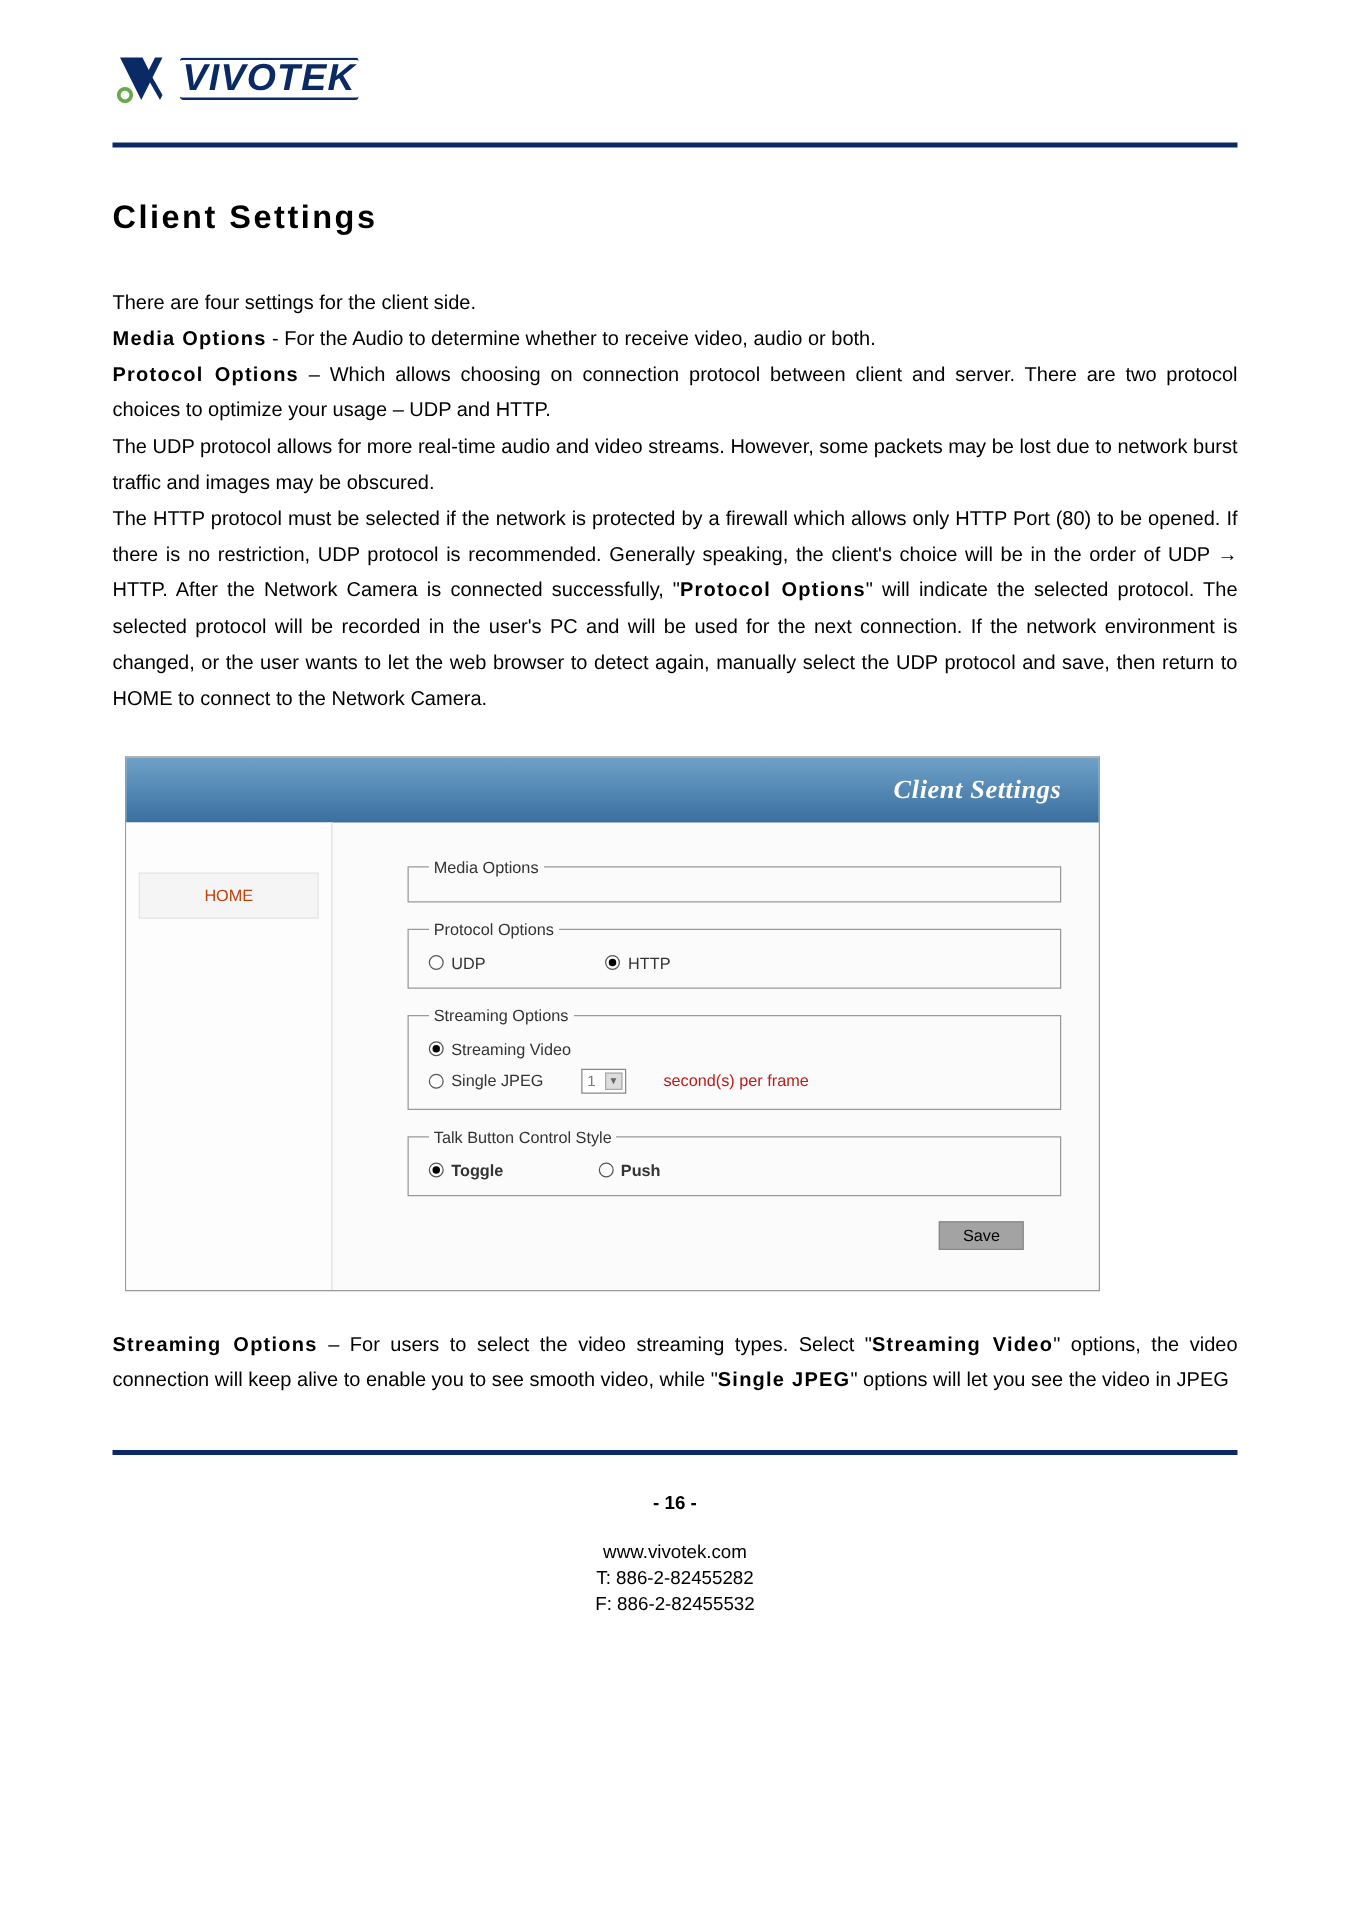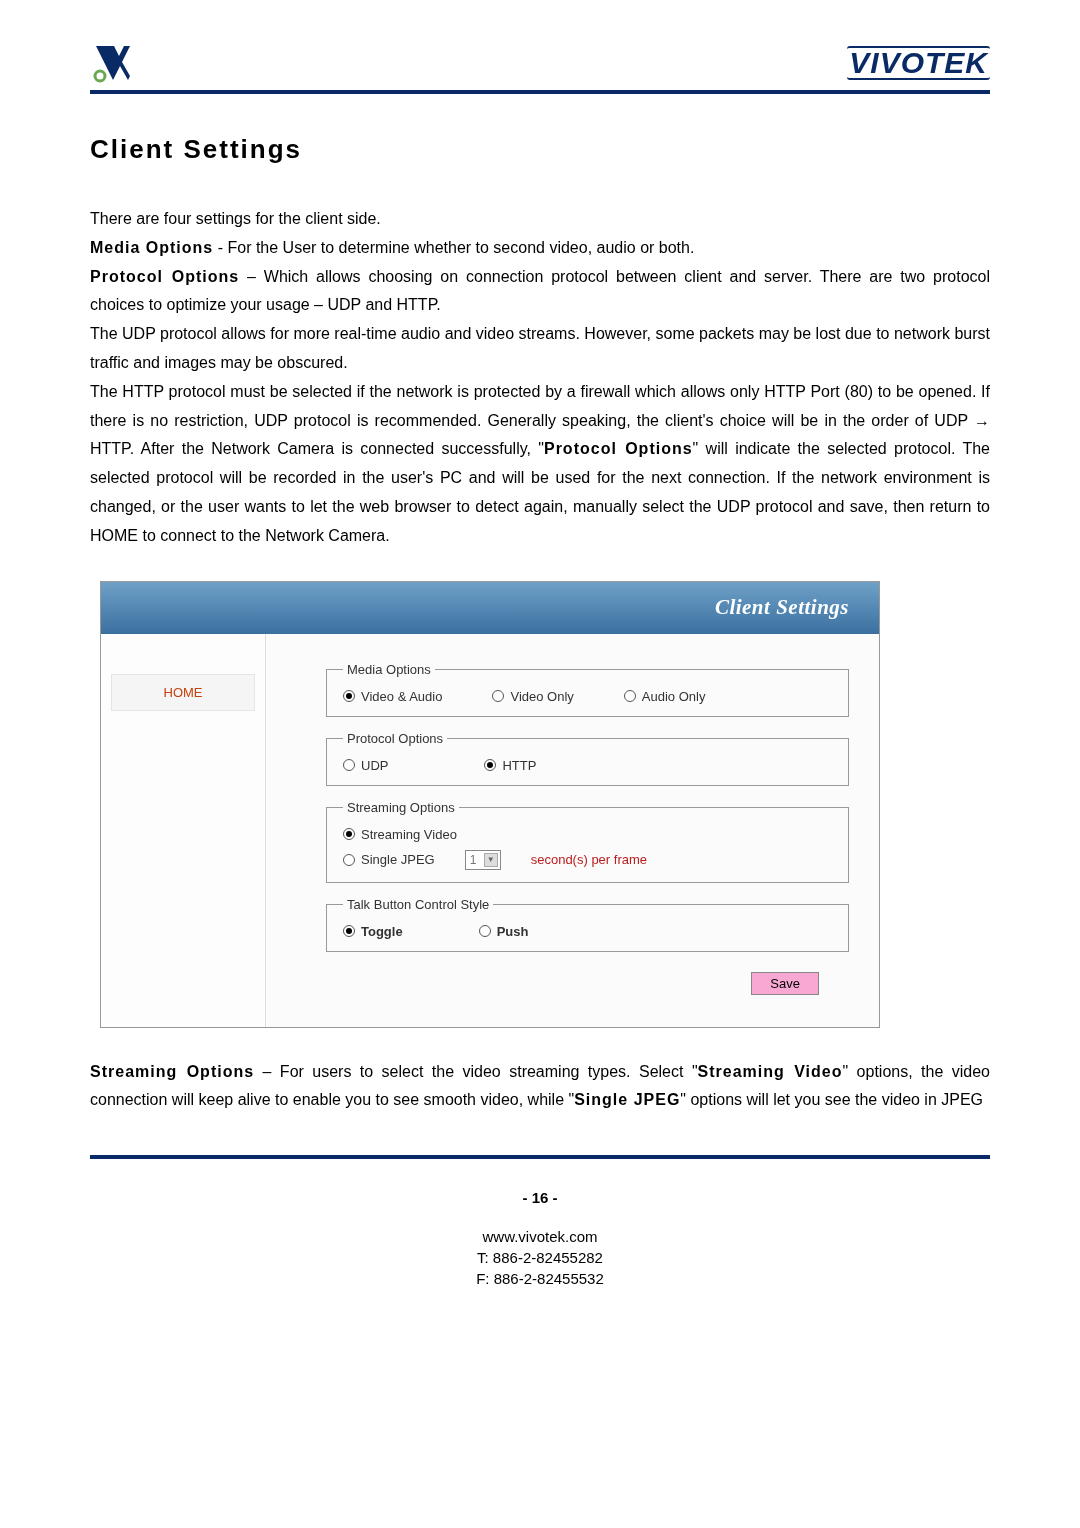--- a/index.html
+++ b/index.html
@@ -10,22 +10,21 @@
     height: 1528px;
     position: relative;
     color: #000;
   }
   .page {
     padding: 40px 90px 40px 90px;
   }
   .logo-row {
     display: flex;
     align-items: center;
-    margin-bottom: 4px;
-    justify-content: space-between;
+    margin-bottom: 28px;
   }
   .logo-mark {
     width: 46px;
     height: 46px;
     position: relative;
     margin-right: 8px;
   }
   .logo-mark svg { width: 100%; height: 100%; }
   .logo-text {
     font-family: Arial, sans-serif;
@@ -147,21 +146,21 @@
     padding: 0 2px 0 4px; font-size: 12px; color: #777;
   }
   .select-arrow {
     width: 14px; height: 14px; background: #ddd; border: 1px solid #aaa;
     display: inline-flex; align-items: center; justify-content: center; font-size: 8px; color: #666;
   }
   .per-frame { color: #b91c1c; font-size: 13px; }
   .save-row { display: flex; justify-content: flex-end; padding-right: 30px; padding-top: 6px; padding-bottom: 12px; }
   .save-btn {
     font-family: Tahoma, Arial, sans-serif; font-size: 13px;
-    padding: 3px 18px; border: 1px solid #888; background: #f9a8d4; cursor: pointer;
+    padding: 3px 18px; border: 1px solid #888; background: #a3a3a3; cursor: pointer;
   }
   .footer {
     text-align: center;
     font-size: 15px;
   }
   .footer .page-num { font-weight: bold; margin-bottom: 20px; }
   .footer .line { font-size: 15px; line-height: 1.4; }
 </style>
 </head>
 <body>
@@ -176,21 +175,21 @@
     </div>
     <span class="logo-text">VIVOTEK</span>
   </div>
   <hr class="hr-thick">
 
   <h2 class="section-title">Client Settings</h2>
 
   <div class="body-text">
     <p>There are four settings for the client side.</p>
     <p>
-      <span class="bold">Media Options</span><span> - For the User to determine whether to second video, audio or both.</span>
+      <span class="bold">Media Options</span><span> - For the Audio to determine whether to receive video, audio or both.</span>
     </p>
     <p>
       <span class="bold">Protocol Options</span><span> – Which allows choosing on connection protocol between client and server. There are two protocol choices to optimize your usage – UDP and HTTP.</span>
     </p>
     <p>The UDP protocol allows for more real-time audio and video streams. However, some packets may be lost due to network burst traffic and images may be obscured.</p>
     <p>
       <span>The HTTP protocol must be selected if the network is protected by a firewall which allows only HTTP Port (80) to be opened. If there is no restriction, UDP protocol is recommended. Generally speaking, the client's choice will be in the order of UDP → HTTP. After the Network Camera is connected successfully, "</span><span class="bold">Protocol Options</span><span>" will indicate the selected protocol. The selected protocol will be recorded in the user's PC and will be used for the next connection. If the network environment is changed, or the user wants to let the web browser to detect again, manually select the UDP protocol and save, then return to HOME to connect to the Network Camera.</span>
     </p>
   </div>
 
@@ -199,34 +198,20 @@
       <span>Client Settings</span>
     </div>
     <div class="ss-body">
       <div class="ss-sidebar">
         <div class="ss-sidebar-item">HOME</div>
       </div>
       <div class="ss-main">
 
         <fieldset>
           <legend>Media Options</legend>
-          <div class="opt-row">
-            <label class="radio-label">
-              <span class="radio-dot checked"></span>
-              <span>Video &amp; Audio</span>
-            </label>
-            <label class="radio-label">
-              <span class="radio-dot"></span>
-              <span>Video Only</span>
-            </label>
-            <label class="radio-label">
-              <span class="radio-dot"></span>
-              <span>Audio Only</span>
-            </label>
-          </div>
         </fieldset>
 
         <fieldset>
           <legend>Protocol Options</legend>
           <div class="opt-row narrow">
             <label class="radio-label">
               <span class="radio-dot"></span>
               <span>UDP</span>
             </label>
             <label class="radio-label">

